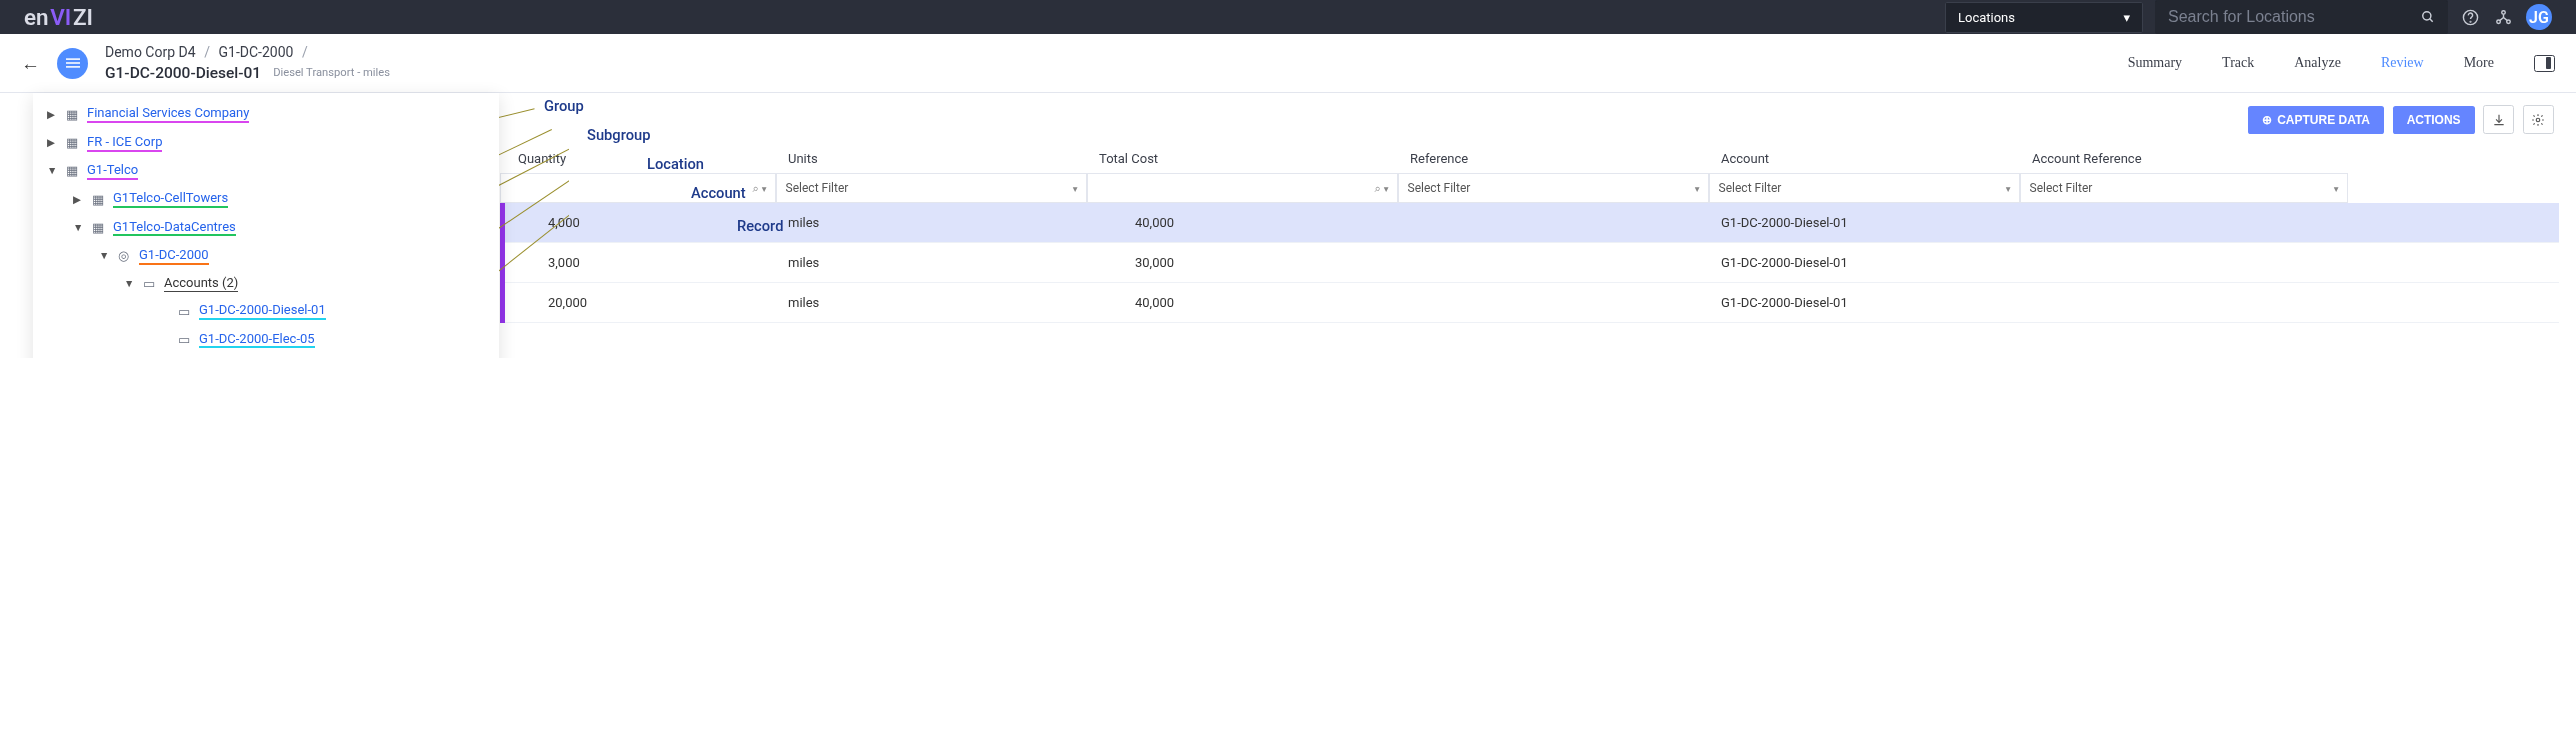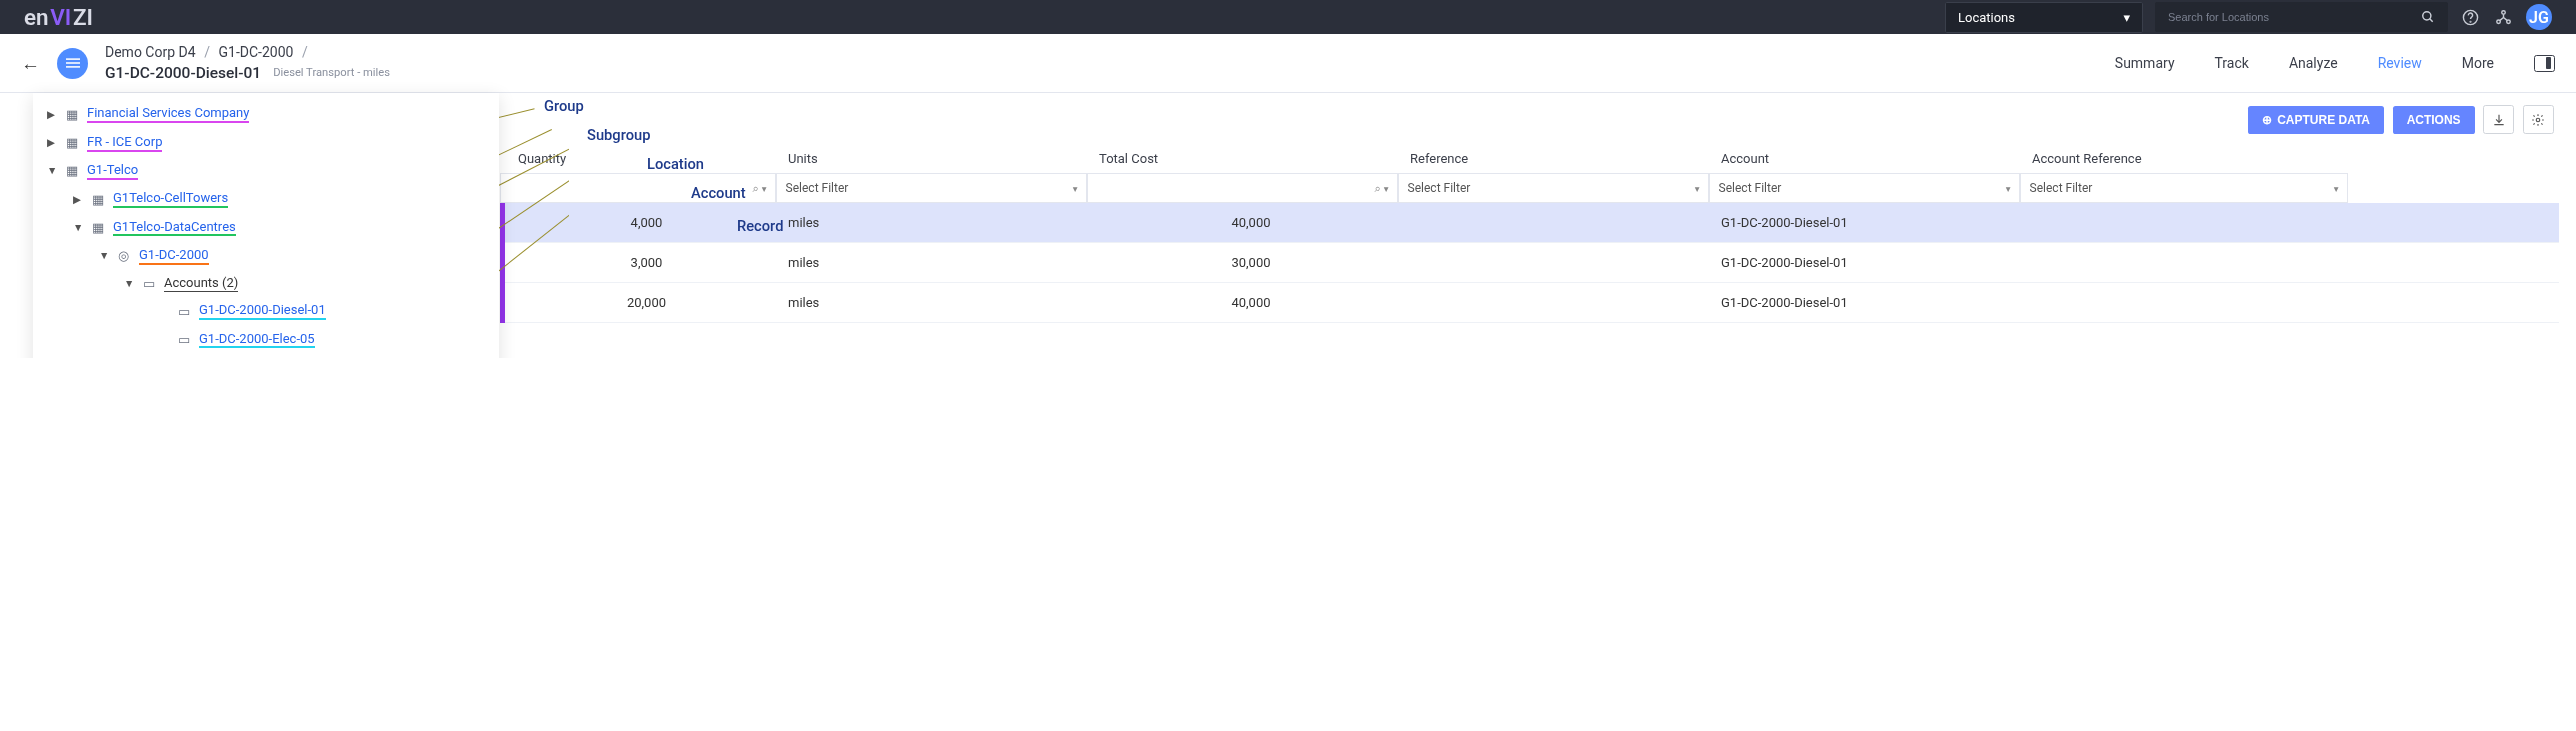--- a/index.html
+++ b/index.html
@@ -7,37 +7,37 @@
 
 
 .topnav { background: #2b2f3a; height: 34px; display: flex; align-items: center; padding: 0 24px; color: #c9cdd6; }
 .logo { display: flex; align-items: center; gap: 1.7px; font-size: 22.4px; font-weight: 600; color: #dadce6; margin-right: 43px; }
 .logo .vi { color: #8b5cf6; }
 .nav-items { display: flex; gap: 52px; }
 .nav-item { color: #d9dce6; font-size: 14px; cursor: pointer; }
 .nav-right { margin-left: auto; display: flex; align-items: center; gap: 12px; }
 .loc-select { background: #1f232c; border: 0.9px solid #3a3f4b; color: #fff; padding: 7px 12px; display: flex; align-items: center; gap: 52px; width: 198px; justify-content: space-between; font-size: 13px; border-radius: 1.7px; }
 .search-box { background: #232730; border: 0.9px solid #232730; padding: 7px 12px; display: flex; align-items: center; width: 293px; justify-content: space-between; color: #7b8190; border-radius: 1.7px; }
-.search-box input { background: transparent; border: none; color: #c4b5fd; font-size: 11px; outline: none; flex: 1; }
+.search-box input { background: transparent; border: none; color: #c4b5fd; font-size: 16px; outline: none; flex: 1; }
 .search-box input::placeholder { color: #7b8190; }
 .icon-circle { width: 21px; height: 21px; display: flex; align-items: center; justify-content: center; color: #c9cdd6; cursor: pointer; }
 .avatar { width: 26px; height: 26px; border-radius: 50%; background: #4f8cff; color: #fff; display: flex; align-items: center; justify-content: center; font-size: 16px; font-weight: 600; }
 
 
 .crumb-bar { display: flex; align-items: center; padding: 10.4px 21px; border-bottom: 0.9px solid #e3e6ee; gap: 17px; }
 .back-arrow { font-size: 19px; color: #333; cursor: pointer; }
 .ham-circle { width: 31px; height: 31px; border-radius: 50%; background: #4f8cff; display: flex; align-items: center; justify-content: center; color: #fff; cursor: pointer; }
 .crumb-block { display: flex; flex-direction: column; gap: 3.5px; }
 .crumb-row1 { display: flex; align-items: center; gap: 8.6px; color: #3b3f4a; font-size: 14px; }
 .crumb-row1 .sep { color: #9aa0ad; }
 .crumb-row2 { display: flex; align-items: center; gap: 12px; }
 .crumb-strong { font-size: 15.5px; font-weight: 500; color: #2b2f3a; }
 .crumb-sub { font-size: 11.2px; color: #8a909e; }
 .crumb-tabs { margin-left: auto; display: flex; align-items: center; gap: 40px; font-size: 14px; }
-.crumb-tab { color: #3b3f4a; cursor: pointer; }
+.crumb-tab { color: #3b3f4a; cursor: pointer; font-family: Liberation Serif, serif; }
 .crumb-tab.active { color: #4f8cff; }
 .panel-icon { width: 21px; height: 17px; border: 1.7px solid #3b3f4a; border-radius: 2.6px; position: relative; cursor: pointer; }
 .panel-icon::after { content:""; position:absolute; right:2.6px; top:1.7px; bottom:1.7px; width:5.2px; background:#3b3f4a; border-radius:0.9px; }
 
 
 .main { display: flex; position: relative; }
 .tree-panel { position: absolute; left: 33px; top: 0; width: 466px; background: #fff; box-shadow: 0 3.5px 17px rgba(0,0,0,0.12); z-index: 10; padding: 7px 0 17px; max-height: 535px; overflow-y: auto; }
 .tree-row { display: flex; align-items: center; gap: 7px; padding: 5.2px 14px; font-size: 13px; cursor: pointer; }
 .tree-row .caret { width: 12px; color: #555; font-size: 10.4px; }
 .tree-row .ticon { width: 14px; color: #6b7280; }
@@ -62,21 +62,21 @@
 
 .table { width: 100%; }
 .thead { display: grid; grid-template-columns: 276px 311px 311px 311px 311px 328px; padding: 8.6px 0 7px; color: #3b3f4a; font-size: 13px; }
 .filter-row { display: grid; grid-template-columns: 276px 311px 311px 311px 311px 328px; }
 .filter-cell { border: 0.9px solid #e3e6ee; padding: 7px 8.6px; font-size: 12px; color: #555; display: flex; align-items: center; justify-content: space-between; background: #fff; }
 .filter-cell .arr { color: #888; font-size: 9.5px; }
 .filter-cell .mag { color: #888; font-size: 11.2px; }
 .trow { display: grid; grid-template-columns: 276px 311px 311px 311px 311px 328px; padding: 12px 0; border-bottom: 0.9px solid #eef1f6; align-items: center; }
 .trow.sel { background: #dde3fb; }
 .tcell { padding: 0 12px; font-size: 13px; }
-.tcell.num { text-align: center; padding-right: 31px; padding-left: 48px; }
+.tcell.num { text-align: left; padding-right: 31px; padding-left: 48px; }
 .rec-bar { width: 5.2px; background: #9333ea; margin-right: 8.6px; align-self: stretch; position: absolute; left: 0; top:0; bottom:0; }
 .trow-wrap { position: relative; }
 
 svg { display: block; }
 </style>
 </head>
 <body>
 
 <div class="topnav">
   <div class="logo">

